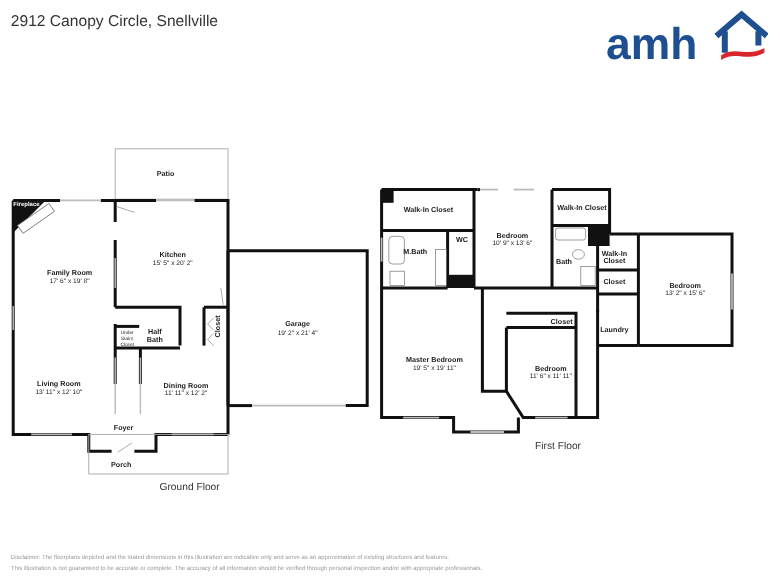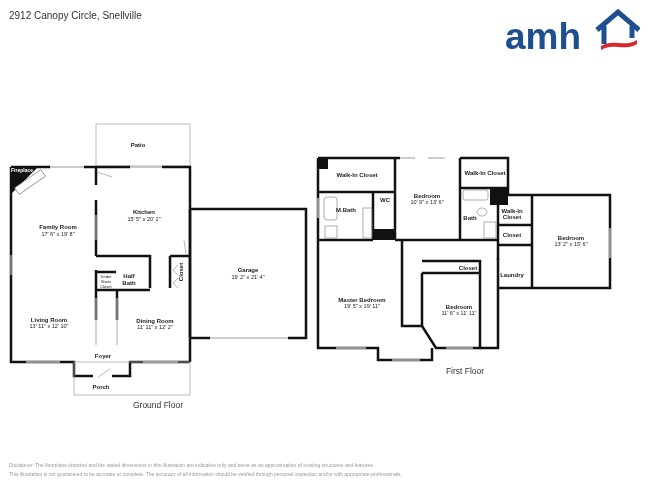--- a/index.html
+++ b/index.html
@@ -1,17 +1,17 @@
 <!DOCTYPE html>
 <html><head>
 <meta charset="utf-8">
 <style>
   html, body { margin:0; padding:0; background:#ffffff; }
   body { width:650px; height:488px; position:relative; overflow:hidden; font-family:"Liberation Sans", sans-serif; color:#222; }
-  .address { position:absolute; left:9px; top:10px; font-size:10px; color:#333; }
+  .address { position:absolute; left:9px; top:10px; font-size:13px; color:#333; }
   .logo { position:absolute; left:505px; top:8px; width:135px; height:45px; }
   .plan { position:absolute; left:0; top:0; }
   .lbl { font-family:"Liberation Sans", sans-serif; font-size:6px; font-weight:bold; fill:#222; text-anchor:middle; }
   .dim { font-family:"Liberation Sans", sans-serif; font-size:5.5px; fill:#222; text-anchor:middle; }
   .small { font-family:"Liberation Sans", sans-serif; font-size:4px; fill:#222; text-anchor:middle; }
   .floor { font-family:"Liberation Sans", sans-serif; font-size:8.5px; fill:#333; text-anchor:middle; }
   .disclaimer { position:absolute; left:9px; top:461px; font-size:5px; color:#999; line-height:9px; }
 </style>
 </head>
 <body>

